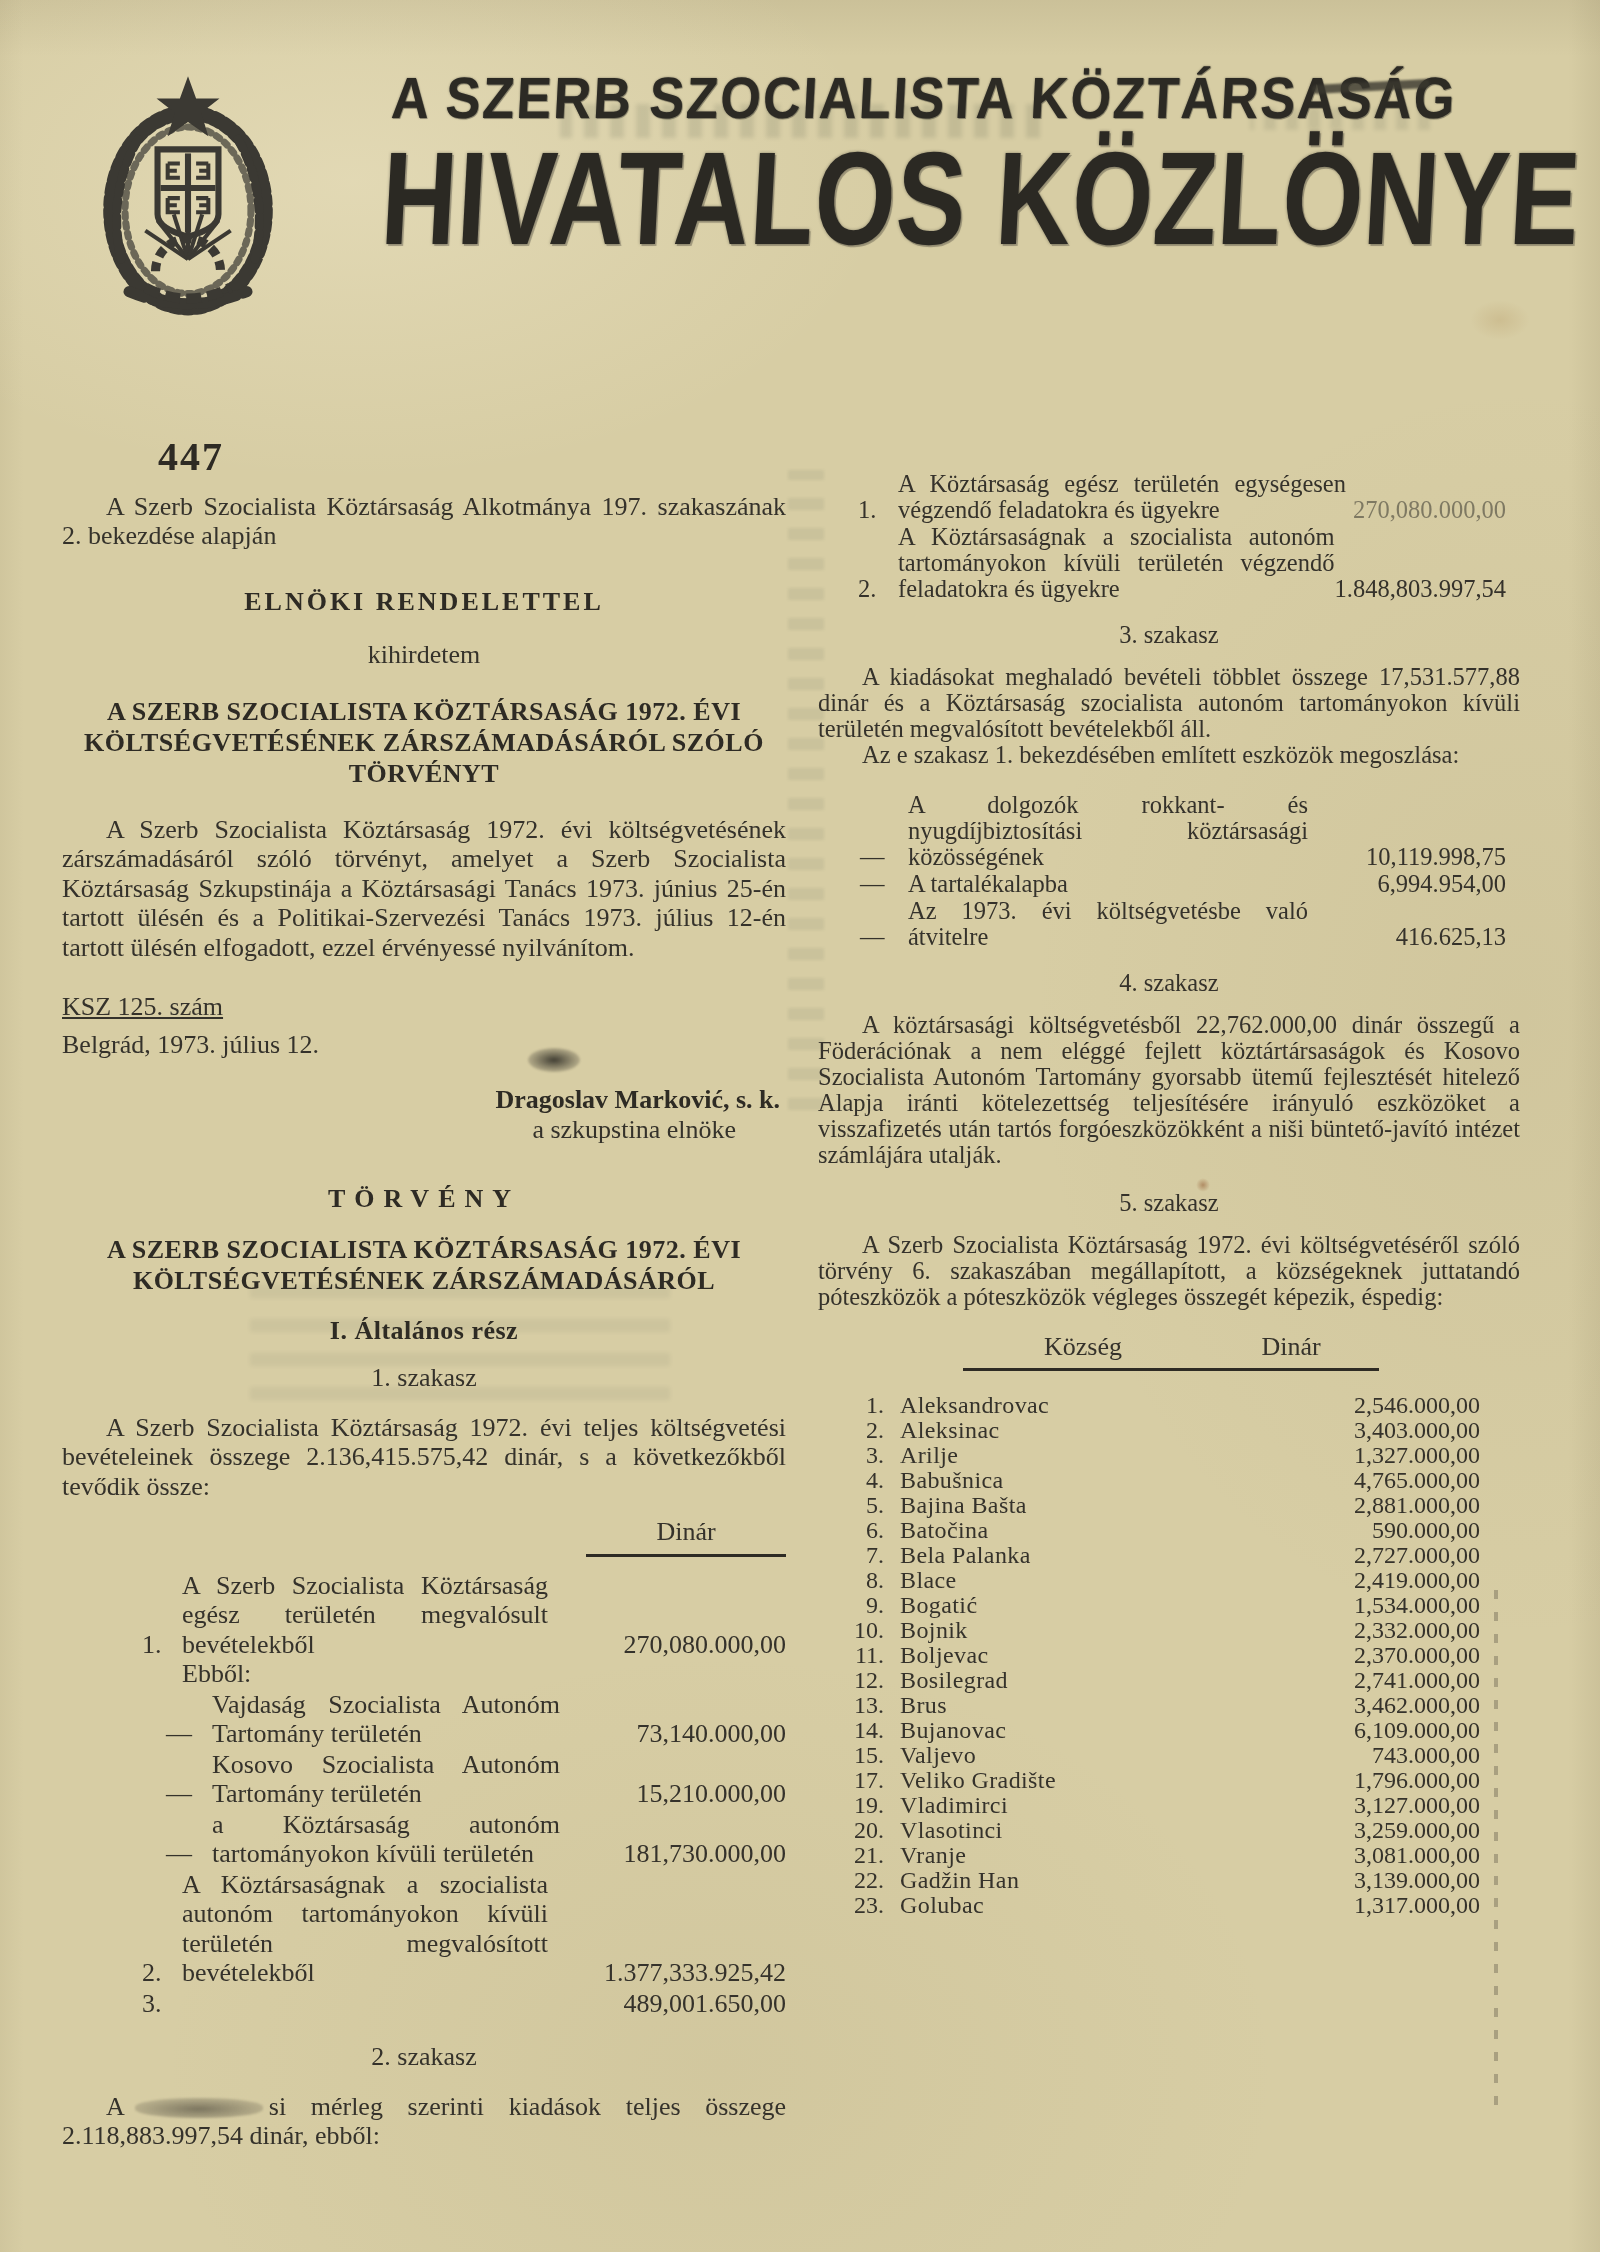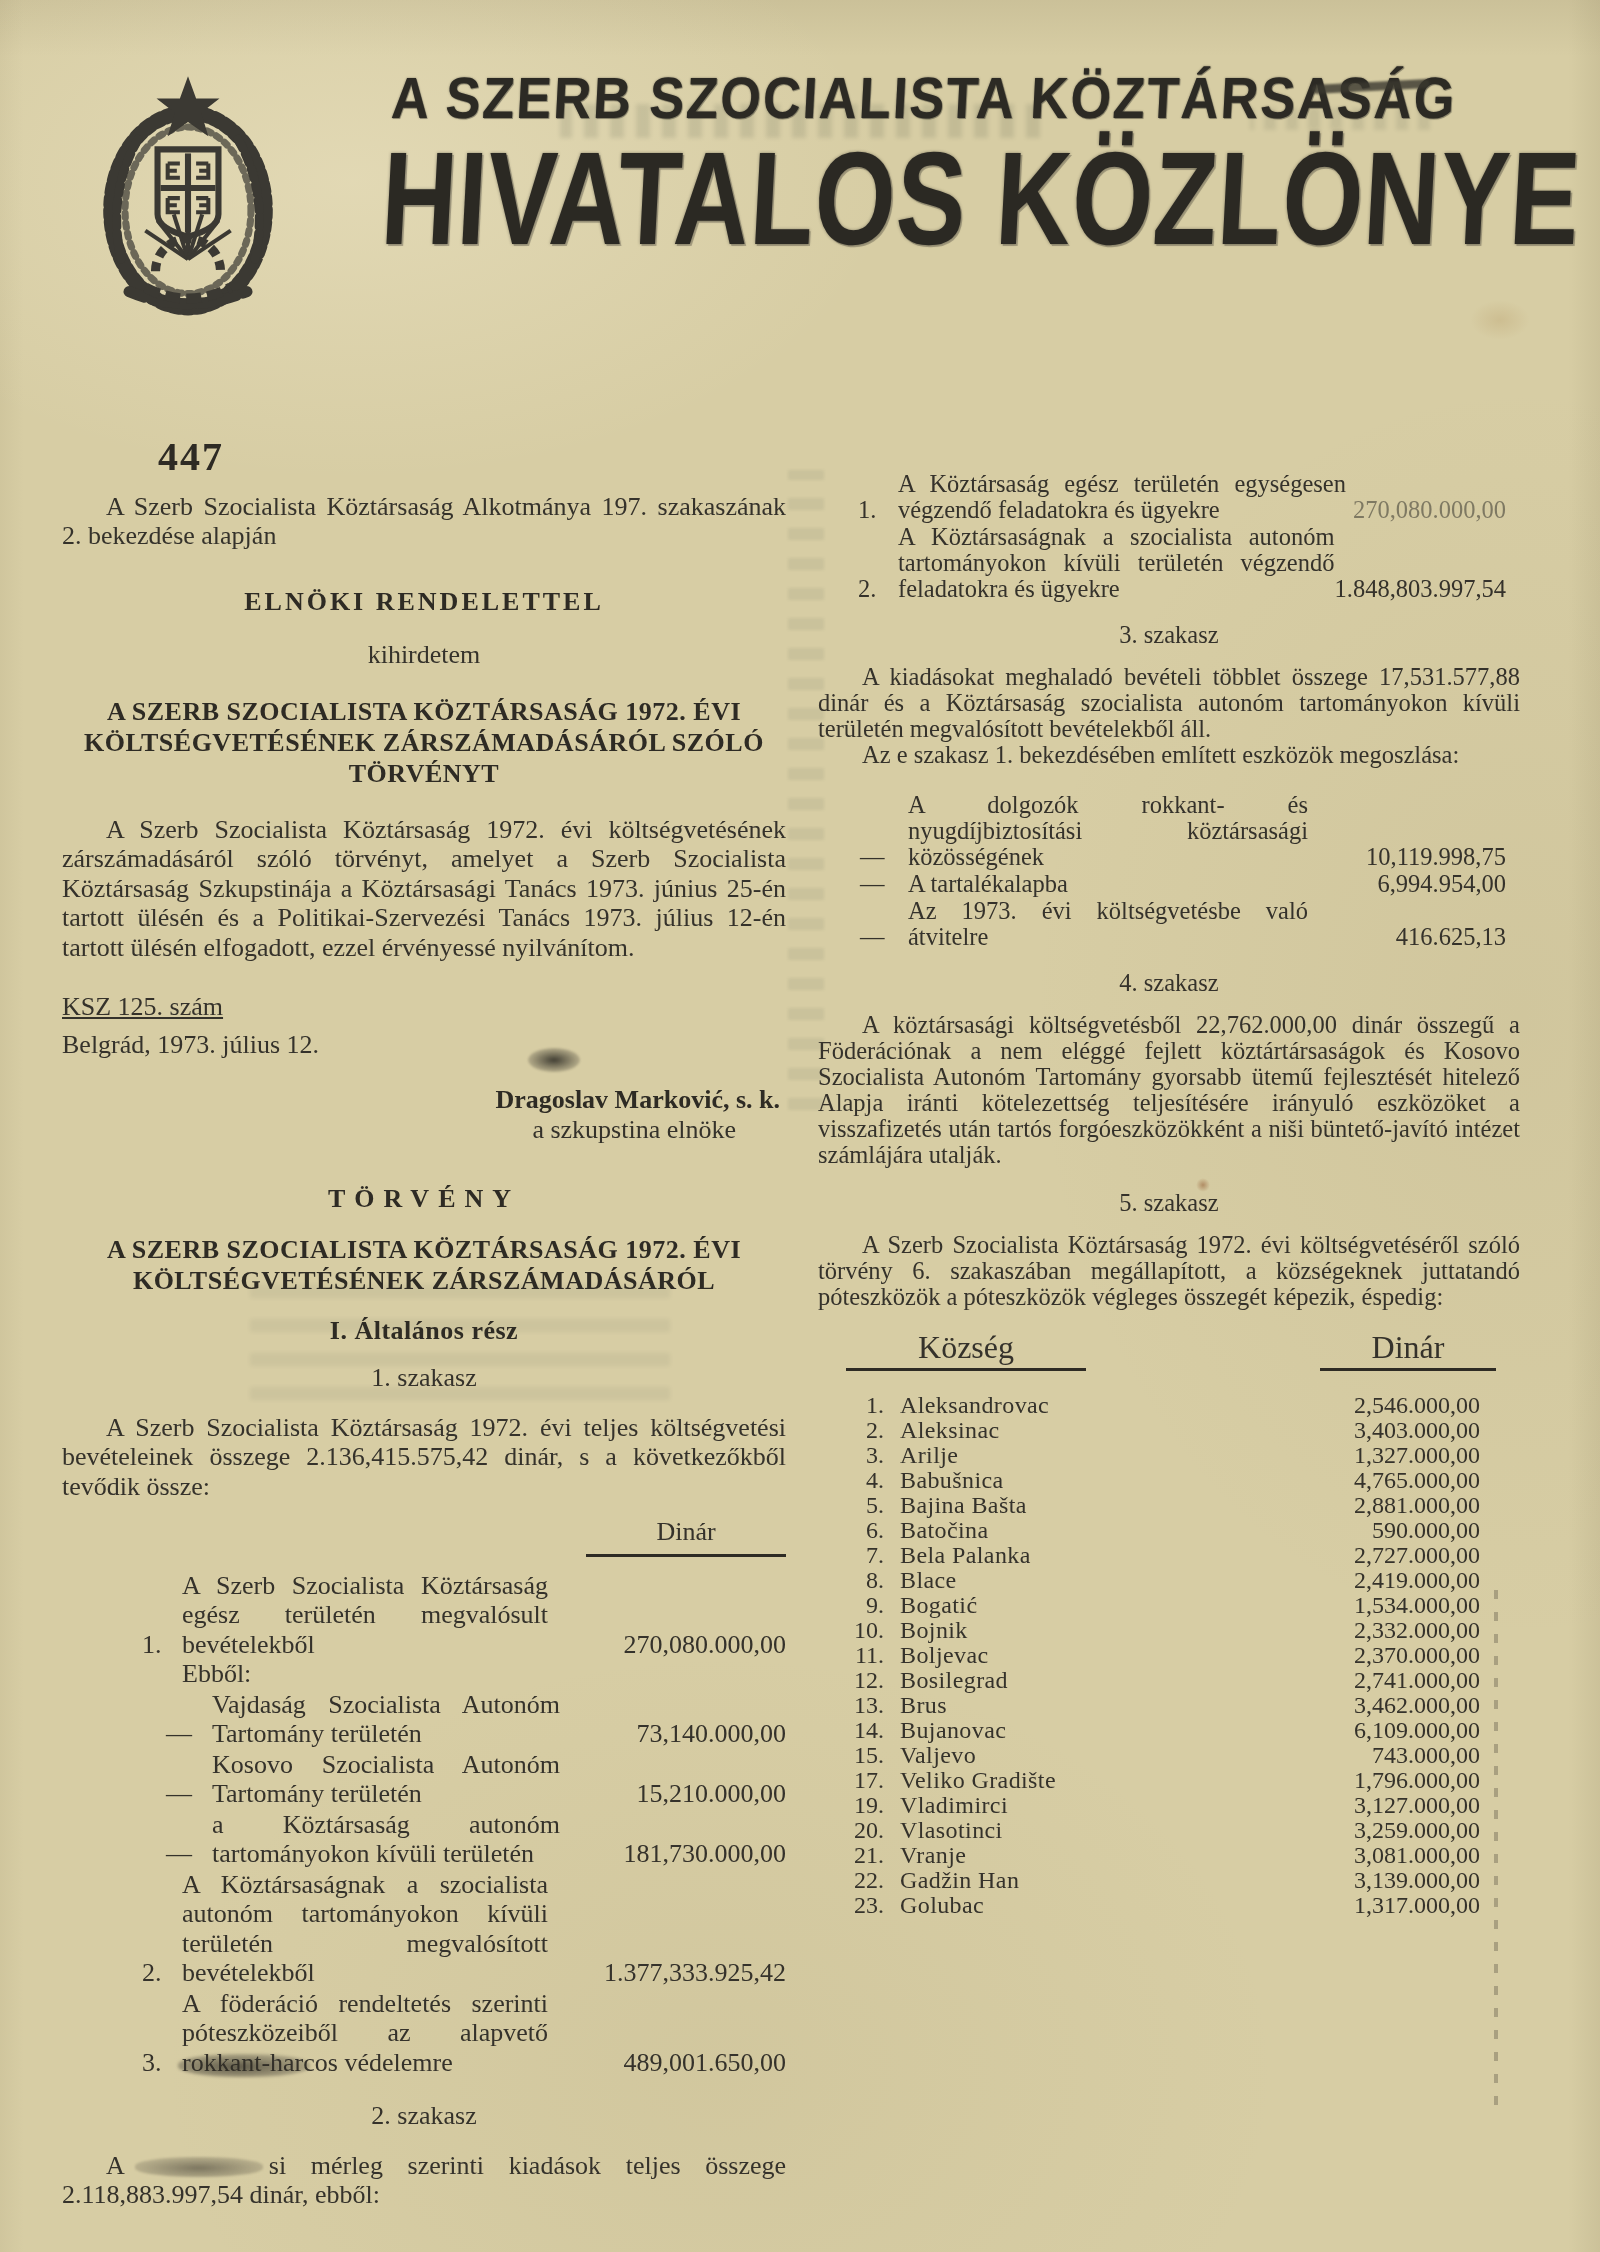--- a/index.html
+++ b/index.html
@@ -79,21 +79,21 @@
   
   .li.blotted .li-text::after{
     content:"";position:absolute;left:-4px;bottom:0;width:132px;height:23px;border-radius:45%;
     background:radial-gradient(ellipse at 45% 55%, rgba(48,45,38,.72), rgba(48,45,38,.25) 70%, rgba(48,45,38,0));
     filter:blur(1.5px);
   }
   .smudge{display:inline-block;width:128px;height:20px;border-radius:45%;vertical-align:-3px;margin:0 6px 0 10px;
     background:radial-gradient(ellipse at 50% 55%, rgba(50,47,40,.55), rgba(50,47,40,.18) 72%, rgba(50,47,40,0));
     filter:blur(1.2px);}
   
-  .muni-header{display:flex;justify-content:space-between;font-size:32px;}
+  .muni-header{display:flex;justify-content:center;font-size:26px;}
   .muni-header .hd{display:inline-block;text-align:center;border-bottom:3px solid #2e2b24;padding-bottom:8px;}
   .hd-kozseg{width:240px;margin-left:28px;}
   .hd-dinar{width:176px;margin-right:24px;}
   .trow{display:flex;font-size:24px;line-height:25px;}
   .tnum{flex:0 0 66px;text-align:right;padding-right:16px;}
   .tname{flex:1;letter-spacing:.4px;}
   .tamt{text-align:right;padding-right:40px;white-space:nowrap;}
   
   .mt8{margin-top:8px;}.mt14{margin-top:14px;}.mt16{margin-top:16px;}.mt18{margin-top:18px;}
   .mt20{margin-top:20px;}.mt22{margin-top:22px;}.mt24{margin-top:24px;}.mt26{margin-top:26px;}.mt30{margin-top:30px;text-decoration:underline;}.mt36{margin-top:36px;}
@@ -221,21 +221,20 @@
         </div>
 
         <div class="li">
           <span class="li-marker">2.</span>
           <span class="li-text">A Köztársaságnak a szocialista autonóm tartományokon kívüli területén megvalósított bevételekből</span>
           <span class="li-amt">1.377,333.925,42</span>
         </div>
 
         <div class="li blotted">
           <span class="li-marker">3.</span>
-          <span class="li-text">A föderáció rendeltetés szerinti póteszközeiből az alapvető rokkant-harcos védelemre</span>
           <span class="li-amt">489,001.650,00</span>
         </div>
 
       </div>
     <div class="center-line mt24">2. szakasz</div>
     <p class="para indent mt20">
       <span>A</span><span class="smudge"></span><span>si mérleg szerinti kiadások teljes összege 2.118,883.997,54 dinár, ebből:</span>
     </p>
   </div>
 

